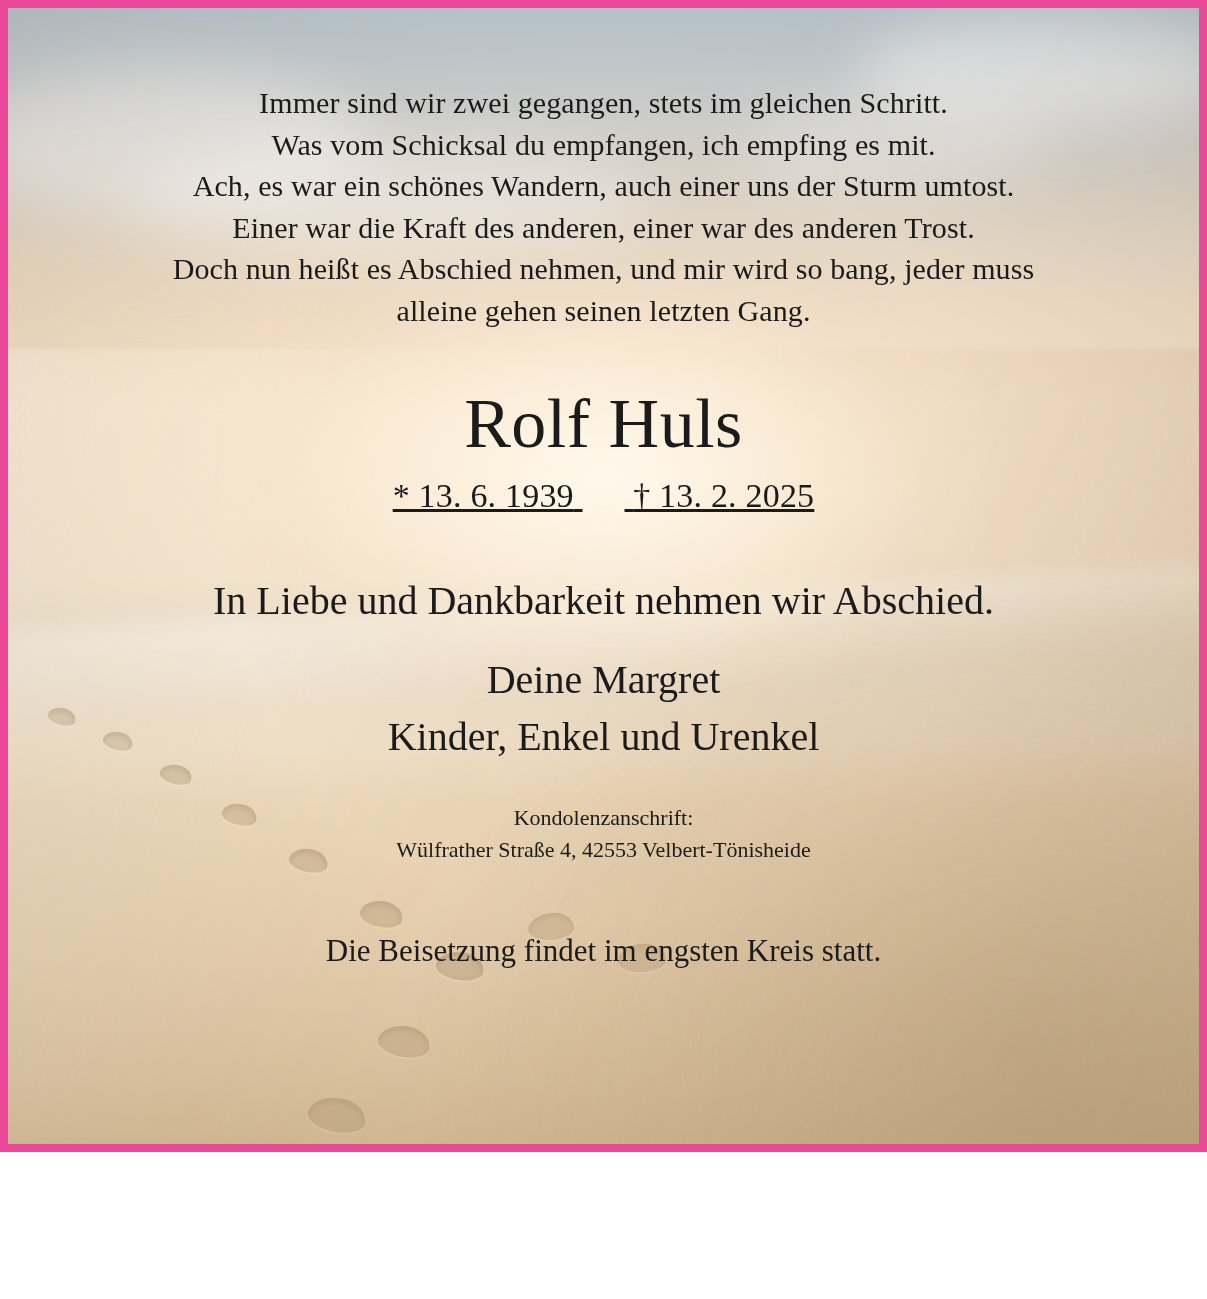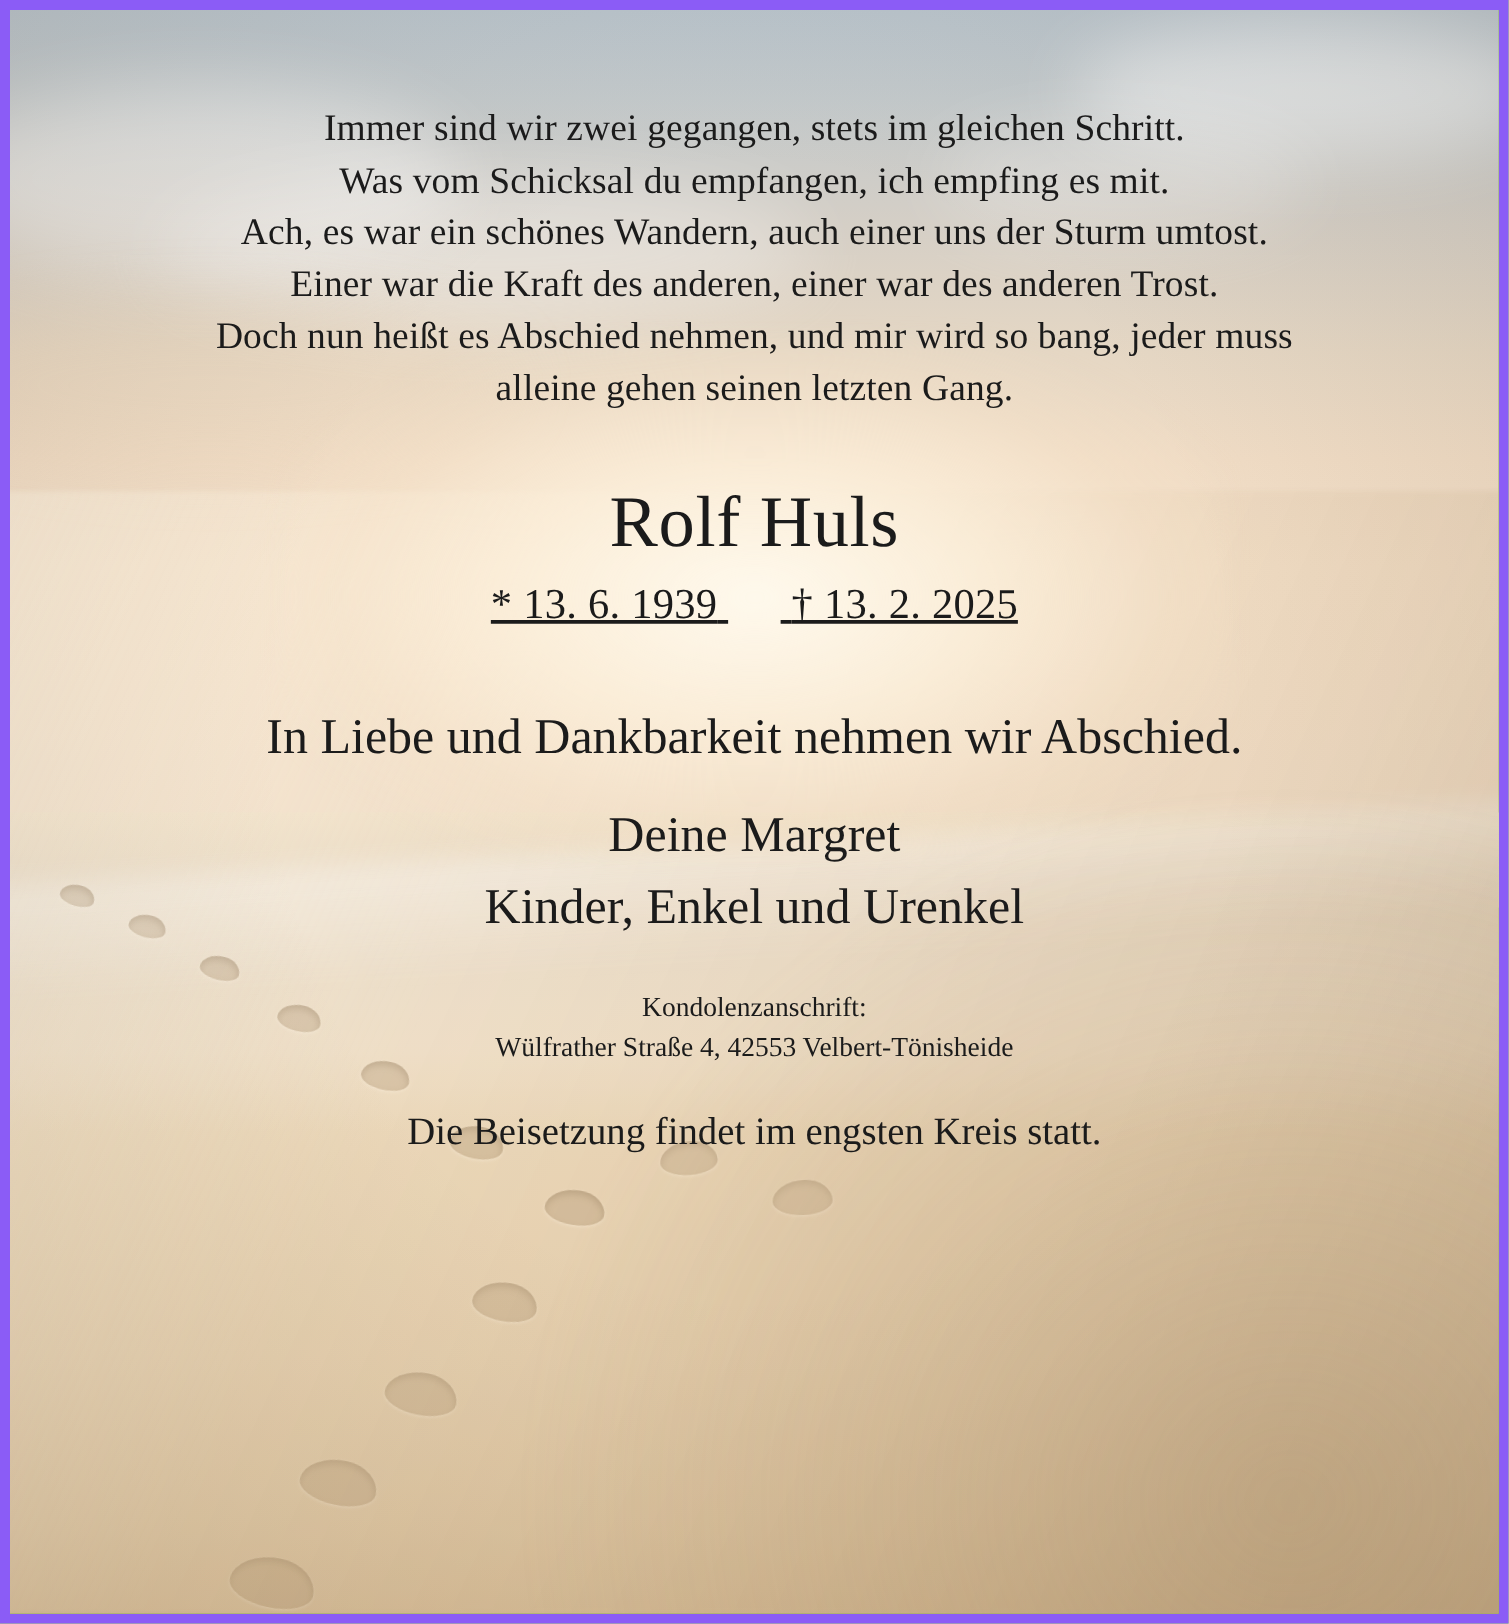--- a/index.html
+++ b/index.html
@@ -11,24 +11,24 @@
     width: 1207px;
     height: 1299px;
     overflow: hidden;
     font-family: "Liberation Serif", serif;
   }
 
   
   .obituary-card {
     position: relative;
     width: 1207px;
-    height: 1299px;
+    height: 1152px;
     box-sizing: border-box;
-    border: 8px solid #8b5cf6;
-    background: #84cc16;
+    border: 8px solid #ec4899;
+    background: #0f766e;
     overflow: hidden;
   }
 
   
   .bg-layer {
     position: absolute;
     inset: 0;
     z-index: 0;
   }
   
@@ -172,21 +172,21 @@
 
   .poem {
     font-size: 30px;
     line-height: 1.385;
     letter-spacing: 0.1px;
   }
   .poem div { white-space: nowrap; }
 
   .name {
     margin-top: 58px;
-    font-size: 58px;
+    font-size: 70px;
     line-height: 1;
     letter-spacing: 0.5px;
     font-weight: 400;
   }
 
   .dates {
     margin-top: 18px;
     font-size: 34px;
     letter-spacing: 0.2px;
     text-decoration: underline;
@@ -204,21 +204,21 @@
     line-height: 1.42;
   }
 
   .condolence {
     margin-top: 36px;
     font-size: 22px;
     line-height: 1.44;
   }
 
   .burial {
-    margin-top: 34px;
+    margin-top: 68px;
     font-size: 31px;
   }
 </style>
 </head>
 <body>
 
 <div class="obituary-card">
 
   <div class="bg-layer">
     <div class="bg-sky"></div>

